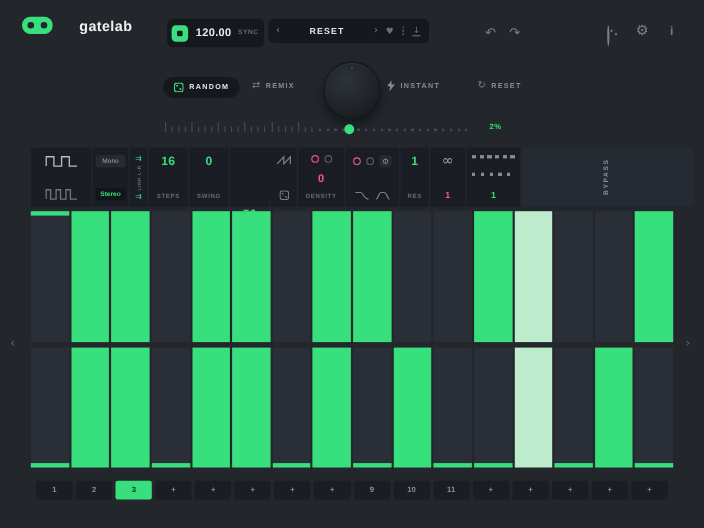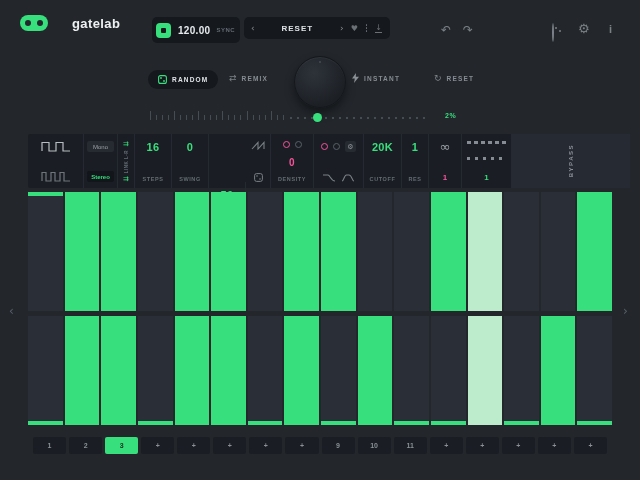--- a/index.html
+++ b/index.html
@@ -269,24 +269,20 @@
     <span class="icorow">
       <svg width="14" height="9" viewBox="0 0 14 9">
         <path d="M1 2 H6 C8 2 9 8 13 8" fill="none" stroke="#7a8086" stroke-width="1.1"></path>
       </svg>
       <svg width="14" height="9" viewBox="0 0 14 9">
         <path d="M1 8 C3 8 3 2 5.5 2 H8 C11 2 11 8 13 8" fill="none" stroke="#7a8086" stroke-width="1.1"></path>
       </svg>
     </span>
   </div>
 
-  <div class="cell" style="width:38px;">
-    <span class="pval">20K</span>
-    <span class="plbl">CUTOFF</span>
-  </div>
   <div class="cell" style="width:27px;">
     <span class="pval">1</span>
     <span class="plbl">RES</span>
   </div>
 
   <div class="cell" style="width:33px;">
     <span class="inf sym">∞</span>
     <span class="pinknum">1</span>
   </div>
 

